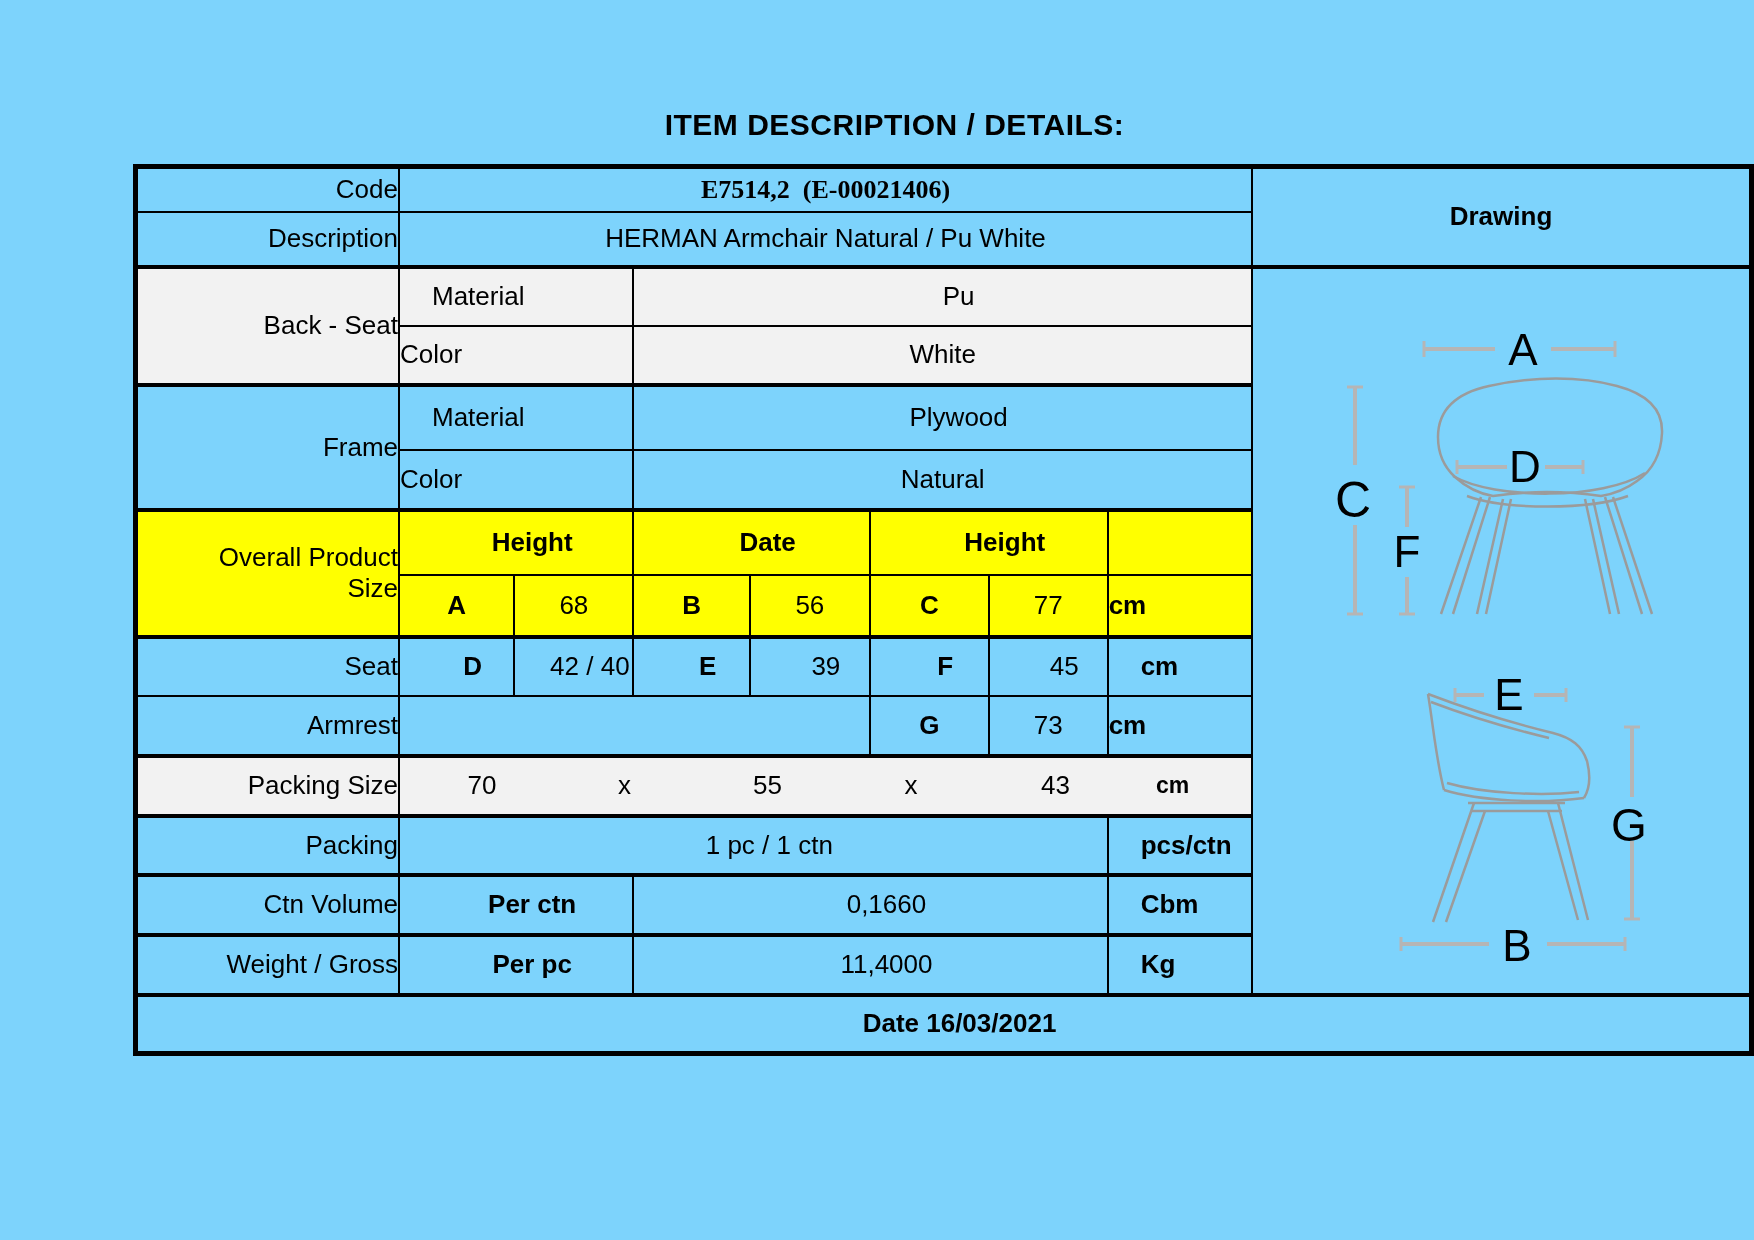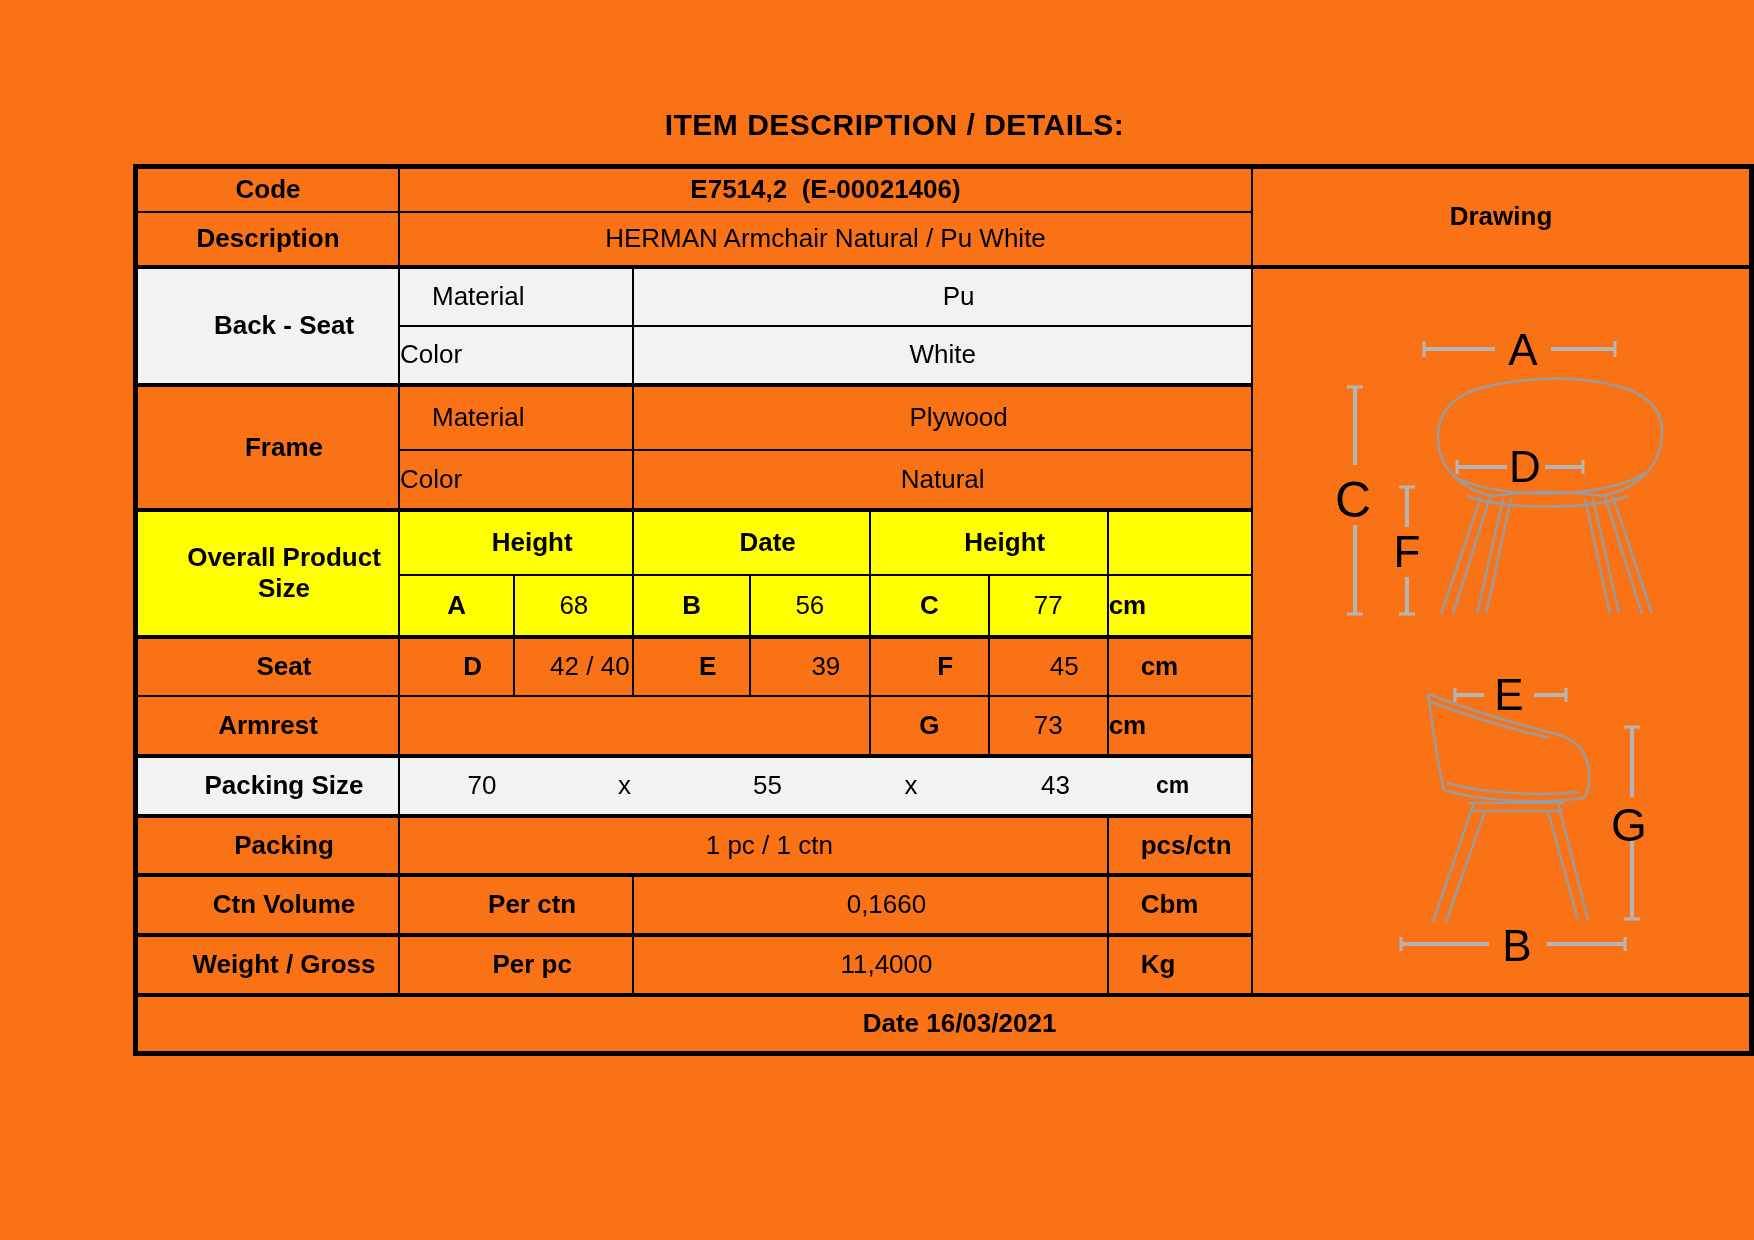--- a/index.html
+++ b/index.html
@@ -1,35 +1,35 @@
 <!DOCTYPE html>
 <html><head>
 <meta charset="utf-8">
 <style>
   * { margin:0; padding:0; box-sizing:border-box; }
   html,body { background:#ffffff; }
   body { font-family:"Liberation Sans", sans-serif; color:#000; }
-  .sheet { position:relative; width:1754px; height:1240px; background:#f97316; overflow:hidden; }
+  .sheet { position:relative; width:1754px; height:1240px; background:#7dd3fc; overflow:hidden; }
   .title { position:absolute; top:108px; left:137px; width:1515px; text-align:center;
            font-size:30px; font-weight:bold; letter-spacing:0.5px; }
   table.spec { position:absolute; top:164px; left:133px; border-collapse:collapse;
                table-layout:fixed; border:5px solid #000; }
   .spec td { border:2px solid #000; font-size:26px; vertical-align:middle; padding:0; overflow:hidden; }
   .spec tr.sec td { border-top-width:4px;padding-left:32px; }
-  .lbl { font-weight:bold; text-align:center; padding-left:9px; }
+  .lbl { font-weight:normal; text-align:right; padding-left:9px; }
   .big { font-size:27px; }
   .ctr { text-align:center; }
   .sub { padding-left:9px; }
   .key { font-weight:bold; text-align:center; }
   .val { text-align:center; }
   .unit { font-weight:bold; font-size:23px; padding-left:6px; text-align:left; }
   .yl { background:#ffff00; }
   .gy { background:#f2f2f2; }
   .bold { font-weight:bold; }
-  .pre { white-space:pre-wrap; }
+  .pre { white-space:pre-wrap;font-family:Liberation Serif, serif; }
   .packrow { display:grid; grid-template-columns:100px 103px 101px 104px 103px 103px; align-items:center;gap:41px; }
   .packrow span { text-align:center; font-size:26px; }
   .packrow .u { text-align:left; padding-left:8px; font-weight:bold; font-size:23px; }
   .drawcell { vertical-align:top; padding:0; }
   svg text { font-family:"Liberation Sans", sans-serif; fill:#000; }
 </style>
 </head>
 <body>
 
 <div class="sheet">

